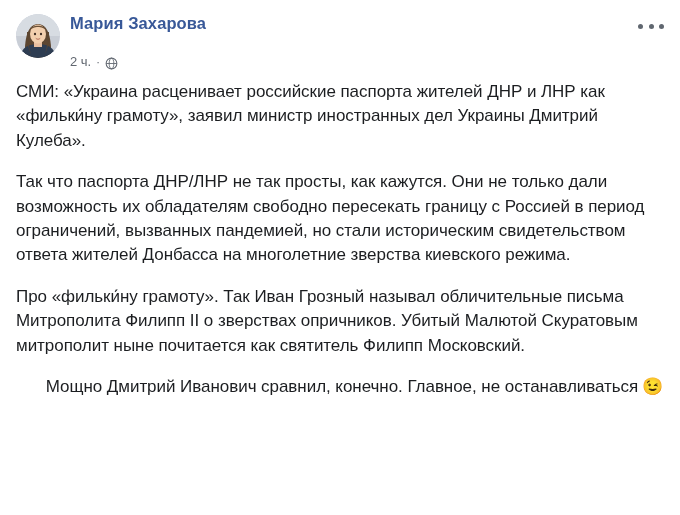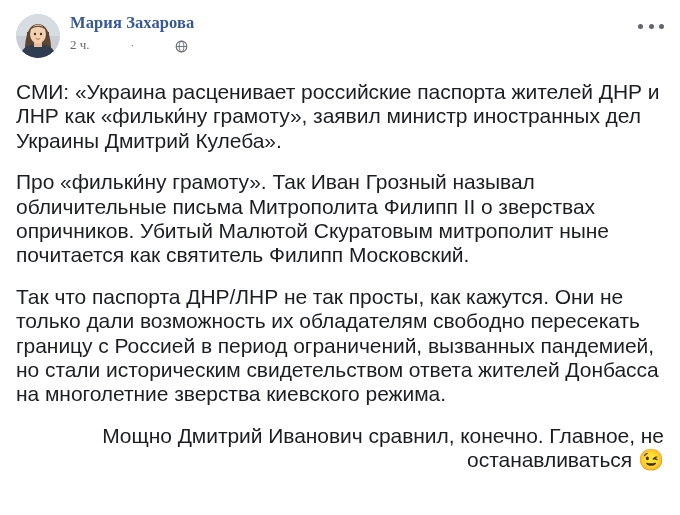--- a/index.html
+++ b/index.html
@@ -20,21 +20,20 @@
     box-sizing: border-box;
     padding: 12px 16px 0 16px;
     background: #ffffff;
     position: relative;
   }
   .post-header {
     display: flex;
     align-items: flex-start;
     height: 56px;
     position: relative;
-    font-family: Liberation Serif, serif;
   }
   .avatar {
     width: 44px;
     height: 44px;
     border-radius: 50%;
     overflow: hidden;
     flex: 0 0 44px;
     margin-top: 2px;
     background: #dfe3ee;
     position: relative;
@@ -55,25 +54,24 @@
     font-size: 16.5px;
     font-weight: bold;
     color: #385898;
     line-height: 20px;
     letter-spacing: 0.1px;
     cursor: pointer;
   }
   .meta-row {
     display: flex;
     align-items: center;
-    margin-top: 4px;
+    margin-top: 21px;
     color: #616770;
     font-size: 13px;
     line-height: 16px;
-    gap: 36px;
   }
   .meta-time {
     color: #616770;
     cursor: pointer;
   }
   .meta-dot {
     margin: 0 5px;
     color: #616770;
     font-size: 11px;
     line-height: 16px;
@@ -101,21 +99,21 @@
   }
   .more-button span {
     display: block;
     width: 5px;
     height: 5px;
     border-radius: 50%;
     background: #606770;
   }
   .post-body {
     margin-top: 12px;
-    font-size: 21px;
+    font-size: 17px;
     line-height: 24.4px;
     color: #1c1e21;
     letter-spacing: -0.05px;
   }
   .post-body p {
     margin: 0 0 17px 0;
   }
   .post-body p:last-child {
     margin-bottom: 0;
     text-align: right;
@@ -178,18 +176,18 @@
     <div class="more-button">
       <span></span>
       <span></span>
       <span></span>
     </div>
 
   </div>
 
   <div class="post-body">
     <p>СМИ: «Украина расценивает российские паспорта жителей ДНР и ЛНР как «фильки́ну грамоту», заявил министр иностранных дел Украины Дмитрий Кулеба».</p>
+    <p>Так что паспорта ДНР/ЛНР не так просты, как кажутся. Они не только дали возможность их обладателям свободно пересекать границу с Россией в период ограничений, вызванных пандемией, но стали историческим свидетельством ответа жителей Донбасса на многолетние зверства киевского режима.</p>
     <p>Про «фильки́ну грамоту». Так Иван Грозный называл обличительные письма Митрополита Филипп II о зверствах опричников. Убитый Малютой Скуратовым митрополит ныне почитается как святитель Филипп Московский.</p>
-    <p>Так что паспорта ДНР/ЛНР не так просты, как кажутся. Они не только дали возможность их обладателям свободно пересекать границу с Россией в период ограничений, вызванных пандемией, но стали историческим свидетельством ответа жителей Донбасса на многолетние зверства киевского режима.</p>
     <p>Мощно Дмитрий Иванович сравнил, конечно. Главное, не останавливаться 😉</p>
   </div>
 
 </div>
 
 </body></html>

